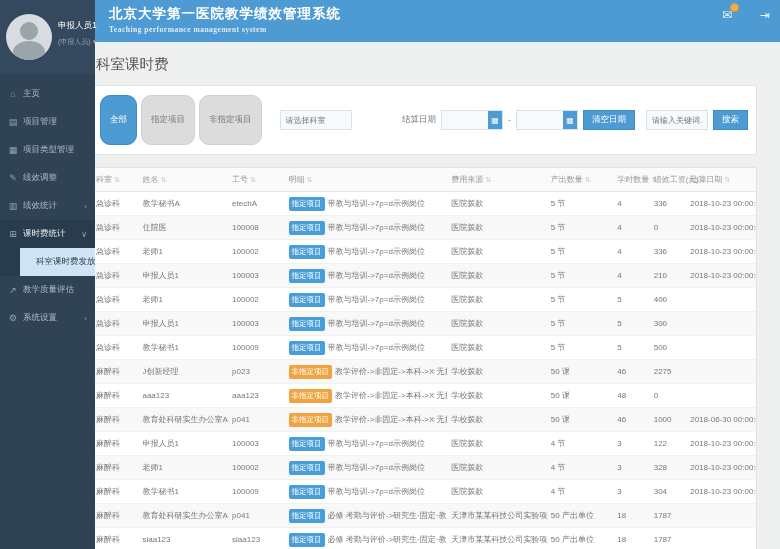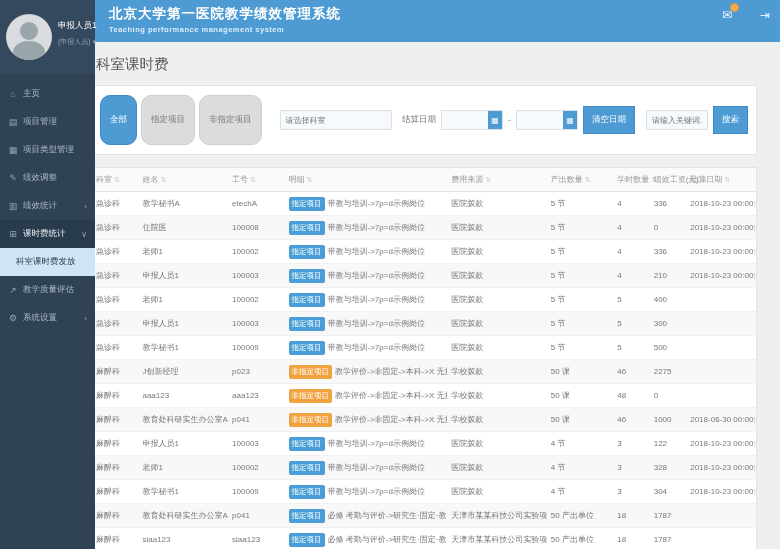--- a/index.html
+++ b/index.html
@@ -21,54 +21,54 @@
   .user-name { color:#fff; font-size:8.5px; white-space:nowrap; }
   .user-role { color:#8fa4b5; font-size:7px; margin-top:5px; white-space:nowrap; }
   .menu { margin-top:6px; }
   .menu-item { display:flex; align-items:center; gap:5px; color:#aab9c4; font-size:8.5px;
     padding:8px 8px; cursor:pointer; white-space:nowrap; }
   .menu-item .mi { width:10px; font-size:9px; text-align:center; flex:0 0 auto; color:#8fa4b5; }
   .menu-item .arr { margin-left:auto; font-size:8px; color:#8fa4b5; }
   .menu-item.open-parent { background:#293c4e; color:#e8eef2; }
   .submenu { background:#293c4e; }
   .submenu-item { display:block; color:#aab9c4; font-size:8.5px; padding:8px 8px 8px 16px;
-    cursor:pointer; white-space:nowrap; }
+    cursor:pointer; white-space:nowrap;margin-left:20px; }
   .submenu-item.active { background:#cfe4f6; color:#2b3c4c; }
 
   
   .topbar { position:absolute; left:95px; top:0; width:685px; height:42px; background:#4e9bd4; }
-  .brand { padding:5px 0 0 14px; }
+  .brand { padding:5px 0 0 14px;font-family:Liberation Serif, serif; }
   .brand-title { color:#fff; font-size:13.5px; font-weight:bold; letter-spacing:1px; }
   .brand-sub { color:#dcecf9; font-size:7.5px; font-weight:bold; margin-top:2px; letter-spacing:.5px; }
   .topbar-icons { position:absolute; right:10px; top:8px; display:flex; gap:28px; align-items:center; }
   .tb-ico { color:#eaf4fc; font-size:12px; position:relative; cursor:pointer; }
   .tb-badge { position:absolute; top:-5px; right:-7px; width:9px; height:9px; border-radius:50%;
     background:#f0ad4e; border:1px solid #e49b35; }
 
   
   .content { position:absolute; left:81px; top:42px; width:685px; height:507px; background:#eef0f0; }
   .page-title { font-size:14.5px; color:#555; padding:13px 0 11px 15px; }
   .card { background:#fff; border:1px solid #e3e3e3; margin:0 9px 0 10px; }
 
   
   .toolbar { display:flex; align-items:center; padding:9px 8px; gap:4px; }
   .pill { font-size:8.5px; padding:18px 9px; border-radius:10px; border:1px solid #cfcfcf;
     background:#dcdcdc; color:#777; cursor:pointer; white-space:nowrap; }
   .pill.active { background:#4e9bd4; border-color:#3f8cc4; color:#fff; }
   .inp { height:20px; border:1px solid #d9e2e8; background:#f7fafc; font-size:8px; color:#666;
     padding:0 5px; outline:none; font-family:inherit; }
-  .dept-inp { width:112px; margin-left:14px; }
+  .dept-inp { width:72px; margin-left:14px; }
   .right-group { margin-left:auto; display:flex; align-items:center; gap:5px; }
   .lbl { font-size:8.5px; color:#777; white-space:nowrap; }
   .date-wrap { position:relative; display:flex; align-items:center; }
   .date-inp { width:62px; padding-right:16px; }
   .cal-btn { position:absolute; right:1px; top:1px; width:14px; height:18px; background:#4e9bd4;
     color:#fff; font-size:8px; display:flex; align-items:center; justify-content:center; cursor:pointer; }
   .dash { color:#999; font-size:9px; }
-  .btn { background:#4e9bd4; color:#fff; border:1px solid #3f8cc4; font-size:8.5px; height:28px;
+  .btn { background:#4e9bd4; color:#fff; border:1px solid #3f8cc4; font-size:8.5px; height:20px;
     padding:0 8px; cursor:pointer; white-space:nowrap; font-family:inherit; }
   .kw-inp { width:62px; margin-left:6px; }
 
   
   .table-card { margin-top:12px; border-bottom:none; height:402px; overflow:hidden; }
   table { width:100%; border-collapse:collapse; table-layout:fixed; }
   th { font-size:8px; color:#999; font-weight:normal; text-align:left; padding:6px 4px;
     background:#fafafa; border-bottom:1px solid #e5e5e5; white-space:nowrap; }
   th .sort { color:#ccc; font-size:7px; margin-left:2px; }
   td { font-size:8px; color:#777; padding:4.5px 4px; border-top:1px solid #f1f1f1;

